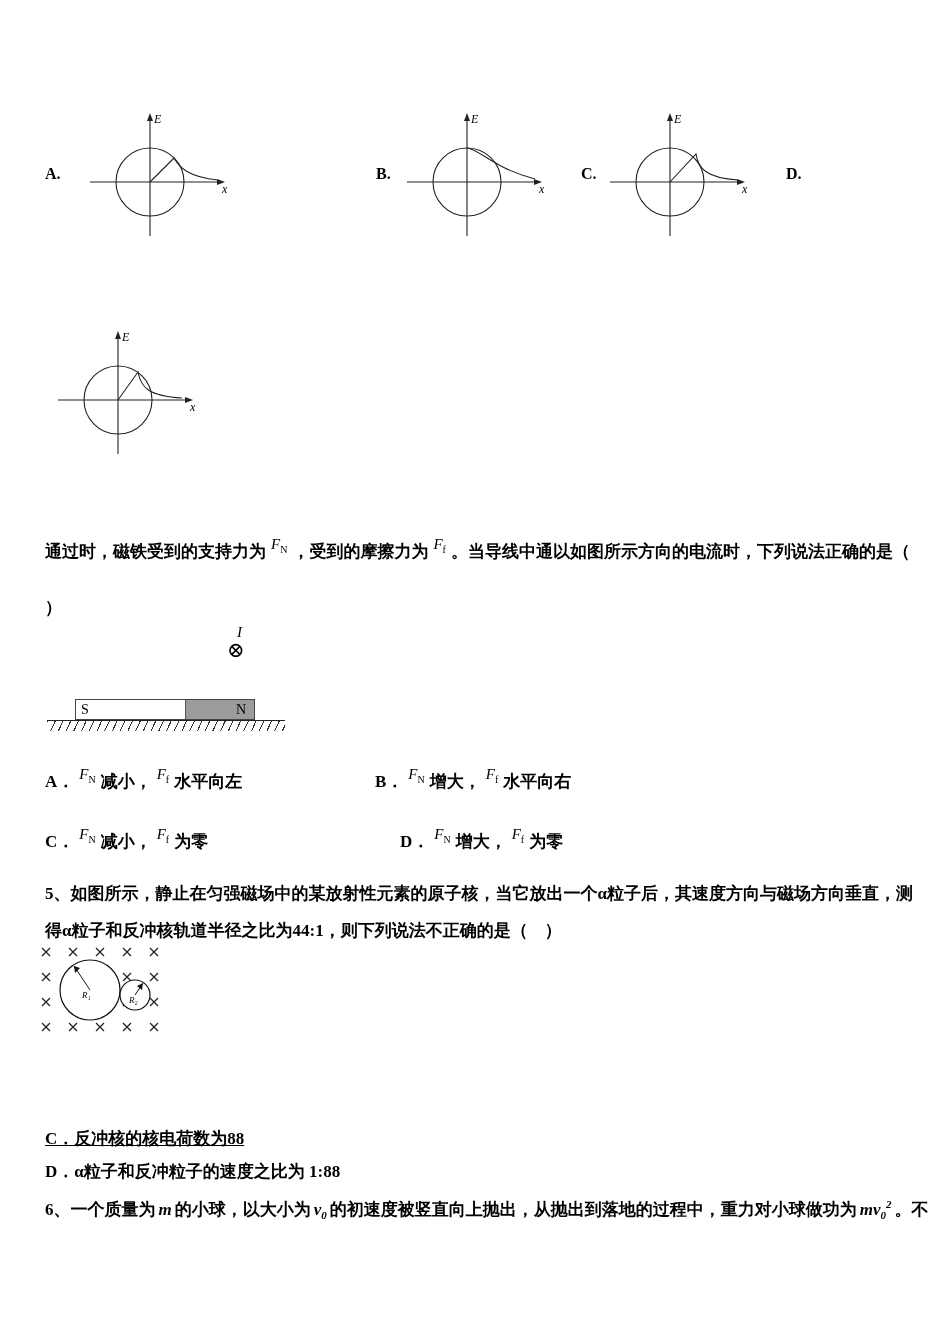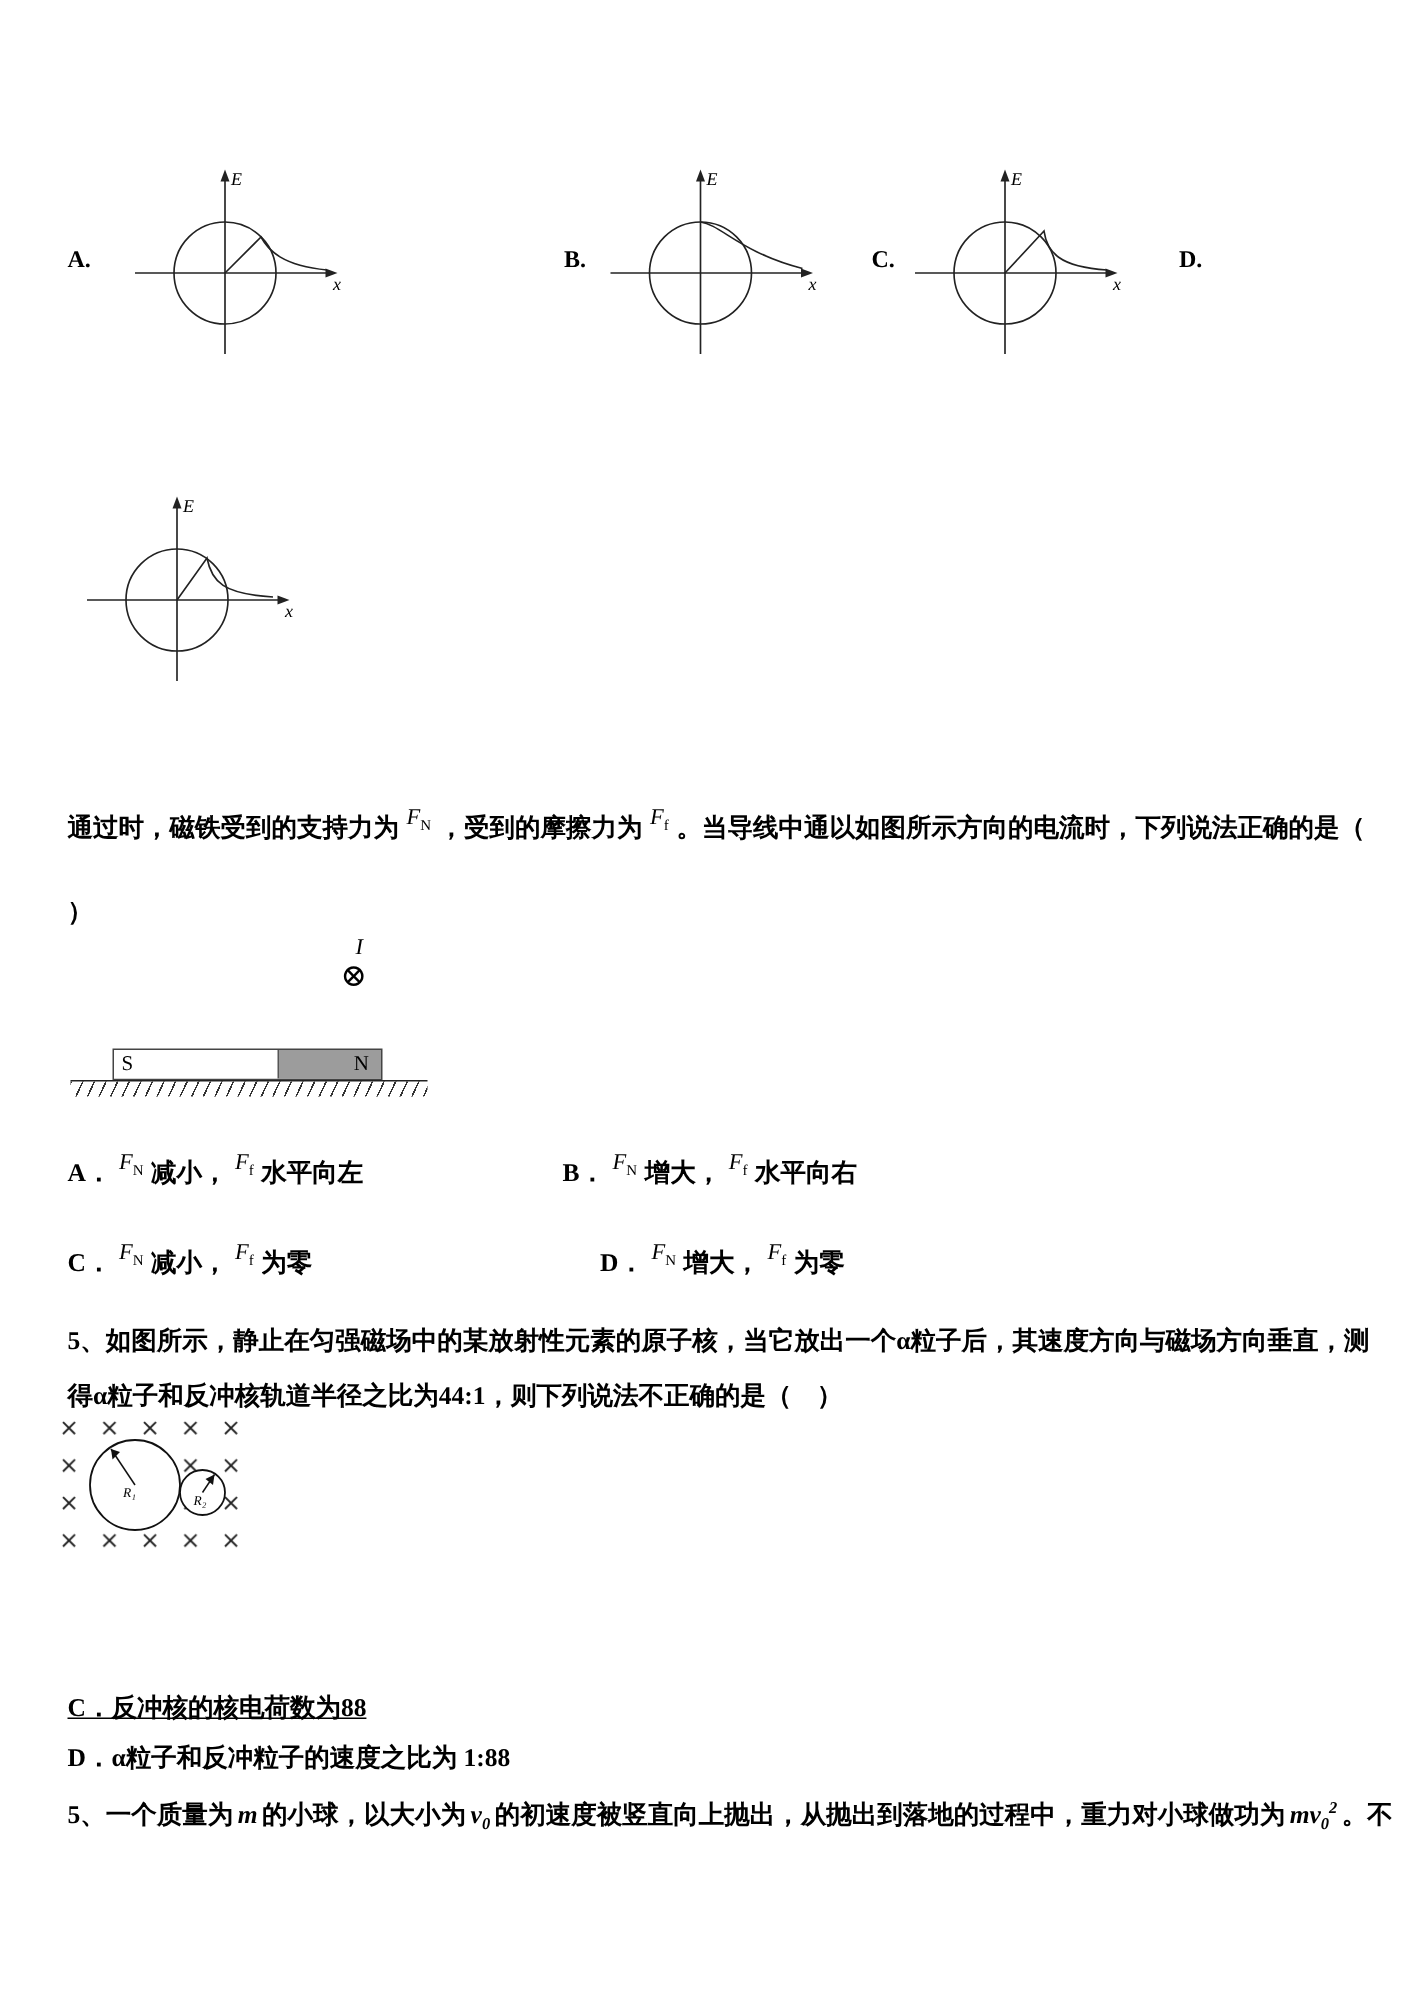--- a/index.html
+++ b/index.html
@@ -136,16 +136,16 @@
     <line x1="97" y1="51" x2="105" y2="39" stroke="#111" stroke-width="1"></line>
     <polygon points="105,39 99,42 104,46" fill="#111"></polygon>
     <text x="44" y="54">R₁</text>
     <text x="91" y="59">R₂</text>
   </svg>
 
   <div class="abs qtext" style="left:45px;top:1127px;text-decoration:underline;">C．反冲核的核电荷数为88</div>
   <div class="abs qtext" style="left:45px;top:1160px;font-family:Liberation Serif, serif;">D．α粒子和反冲粒子的速度之比为 1:88</div>
 
   <div class="abs qtext" style="left:45px;top:1198px;">
-    <span>5、一个质量为</span><span class="ital"><span>m</span></span><span>的小球，以大小为</span><span class="ital"><span>v</span><sub>0</sub></span><span>的初速度被竖直向上抛出，从抛出到落地的过程中，重力对小球做功为</span><span class="ital"><span>mv</span><sub>0</sub><sup>2</sup></span><span>。不</span>
+    <span>6、一个质量为</span><span class="ital"><span>m</span></span><span>的小球，以大小为</span><span class="ital"><span>v</span><sub>0</sub></span><span>的初速度被竖直向上抛出，从抛出到落地的过程中，重力对小球做功为</span><span class="ital"><span>mv</span><sub>0</sub><sup>2</sup></span><span>。不</span>
   </div>
 
 </div>
 
 </body></html>

